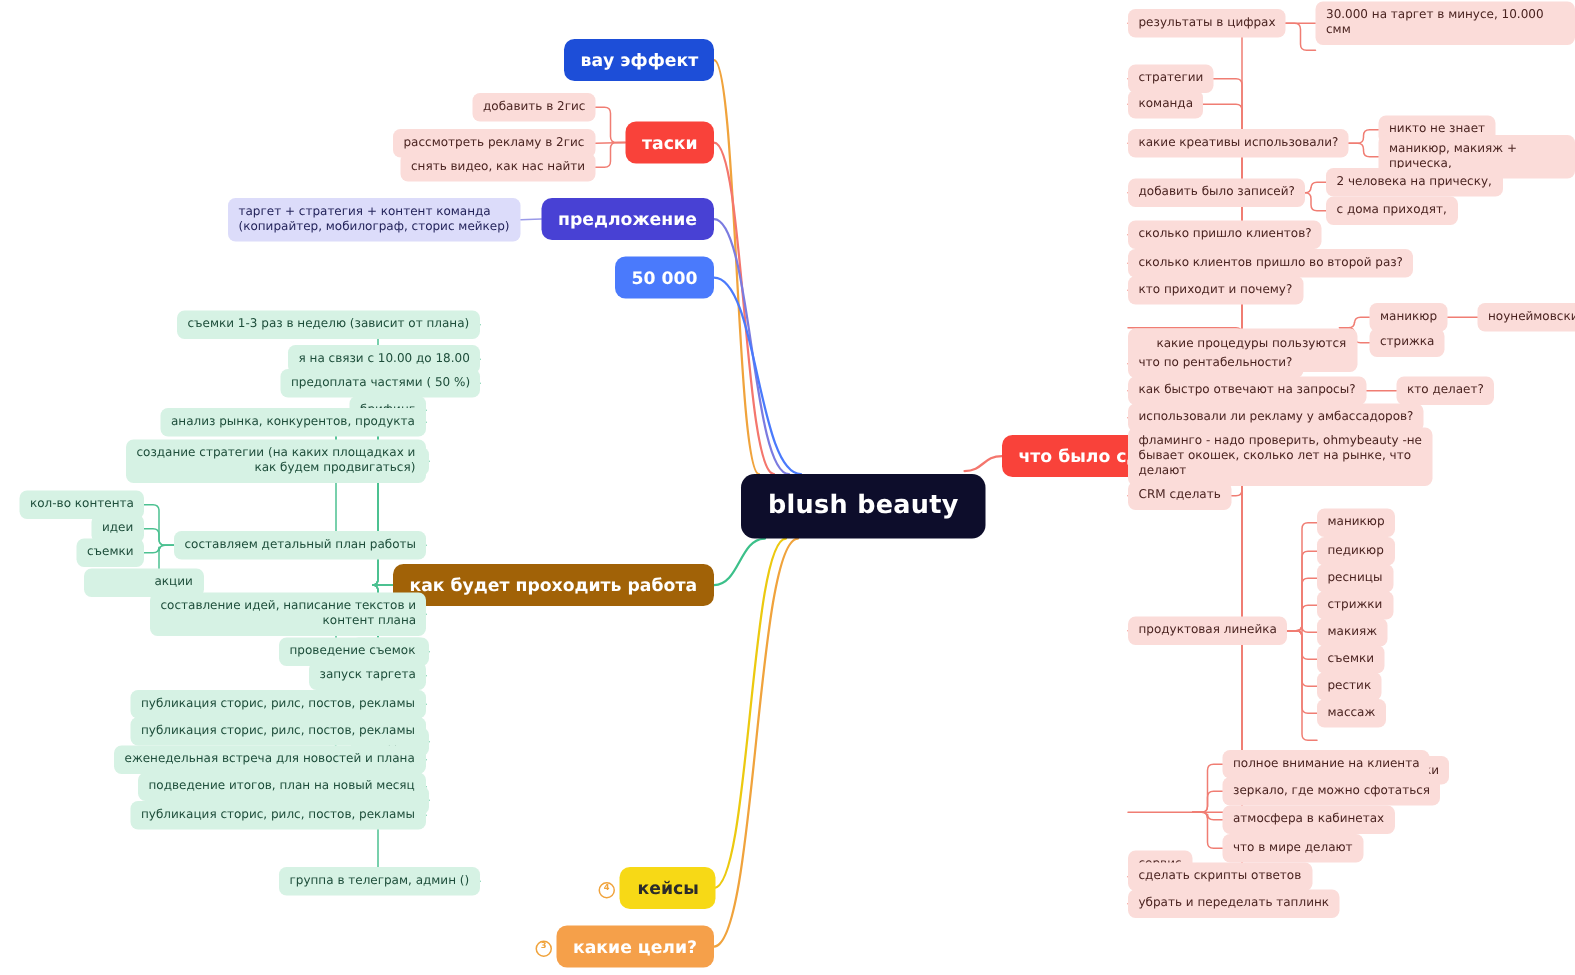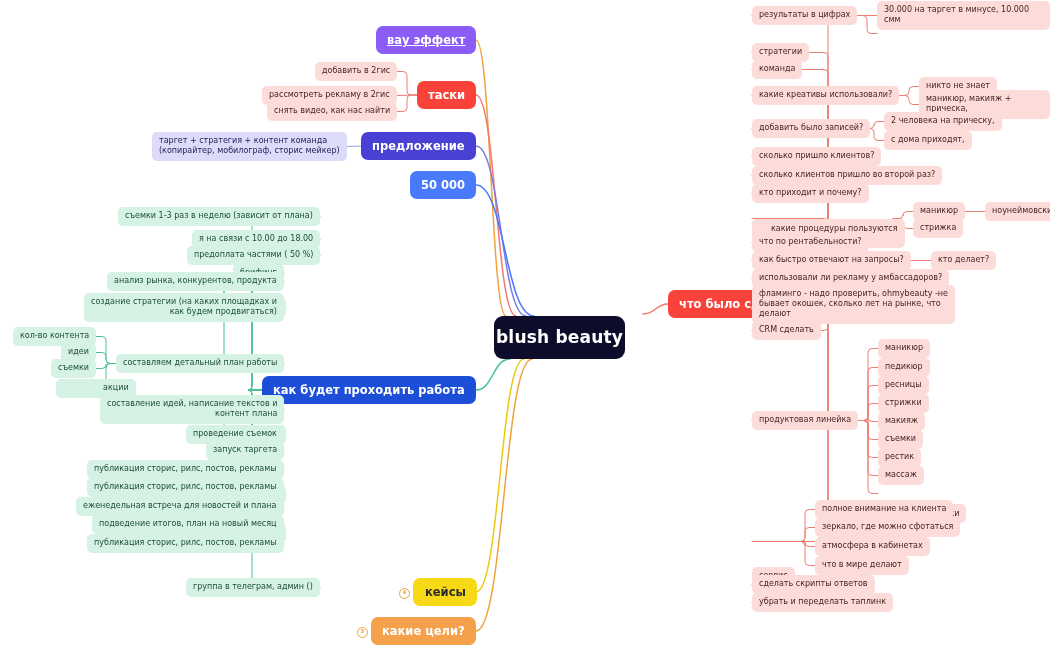--- a/index.html
+++ b/index.html
@@ -4,28 +4,28 @@
 <style>
   html,body{margin:0;padding:0;background:#ffffff;}
   body{width:1050px;height:650px;position:relative;overflow:hidden;
        font-family:"DejaVu Sans","Liberation Sans",sans-serif;}
   #canvas{position:absolute;left:0;top:0;width:1050px;height:650px;}
   svg.links{position:absolute;left:0;top:0;width:1050px;height:650px;pointer-events:none;}
   .node{position:absolute;box-sizing:border-box;border-radius:7px;
         display:flex;align-items:center;white-space:pre-line;line-height:1.25;}
   
   .n-root{background:#0d0d2b;color:#ffffff;font-size:17px;font-weight:600;
-          padding:11px 2px;border-radius:9px;letter-spacing:.2px;}
+          padding:11px 18px;border-radius:9px;letter-spacing:.2px;}
   
   .n-main{color:#ffffff;font-size:11.5px;font-weight:700;padding:7px 11px;border-radius:7px;}
-  .n-wau{background:#8b5cf6;text-decoration:underline;}
+  .n-wau{background:#1d4ed8;}
   .n-task{background:#f9423a;}
   .n-prop{background:#4841d4;}
   .n-num{background:#4a7afc;}
-  .n-work{background:#1d4ed8;}
+  .n-work{background:#a16207;}
   .n-done{background:#f9423a;}
   .n-case{background:#f7d916;color:#2b2b2b;padding-left:12px;}
   .n-goal{background:#f5a04a;}
   
   .leaf{font-size:8px;padding:4.5px 7px;border-radius:5px;}
   .leaf-red{background:#fbdcd9;color:#4a2320;}
   .leaf-green{background:#d6f2e4;color:#1d4d3a;}
   .leaf-blue{background:#dcdcfa;color:#23235a;}
   .leaf-pinksoft{background:#fbdcd9;color:#4a2320;}
   .ra{justify-content:flex-end;text-align:right;}

